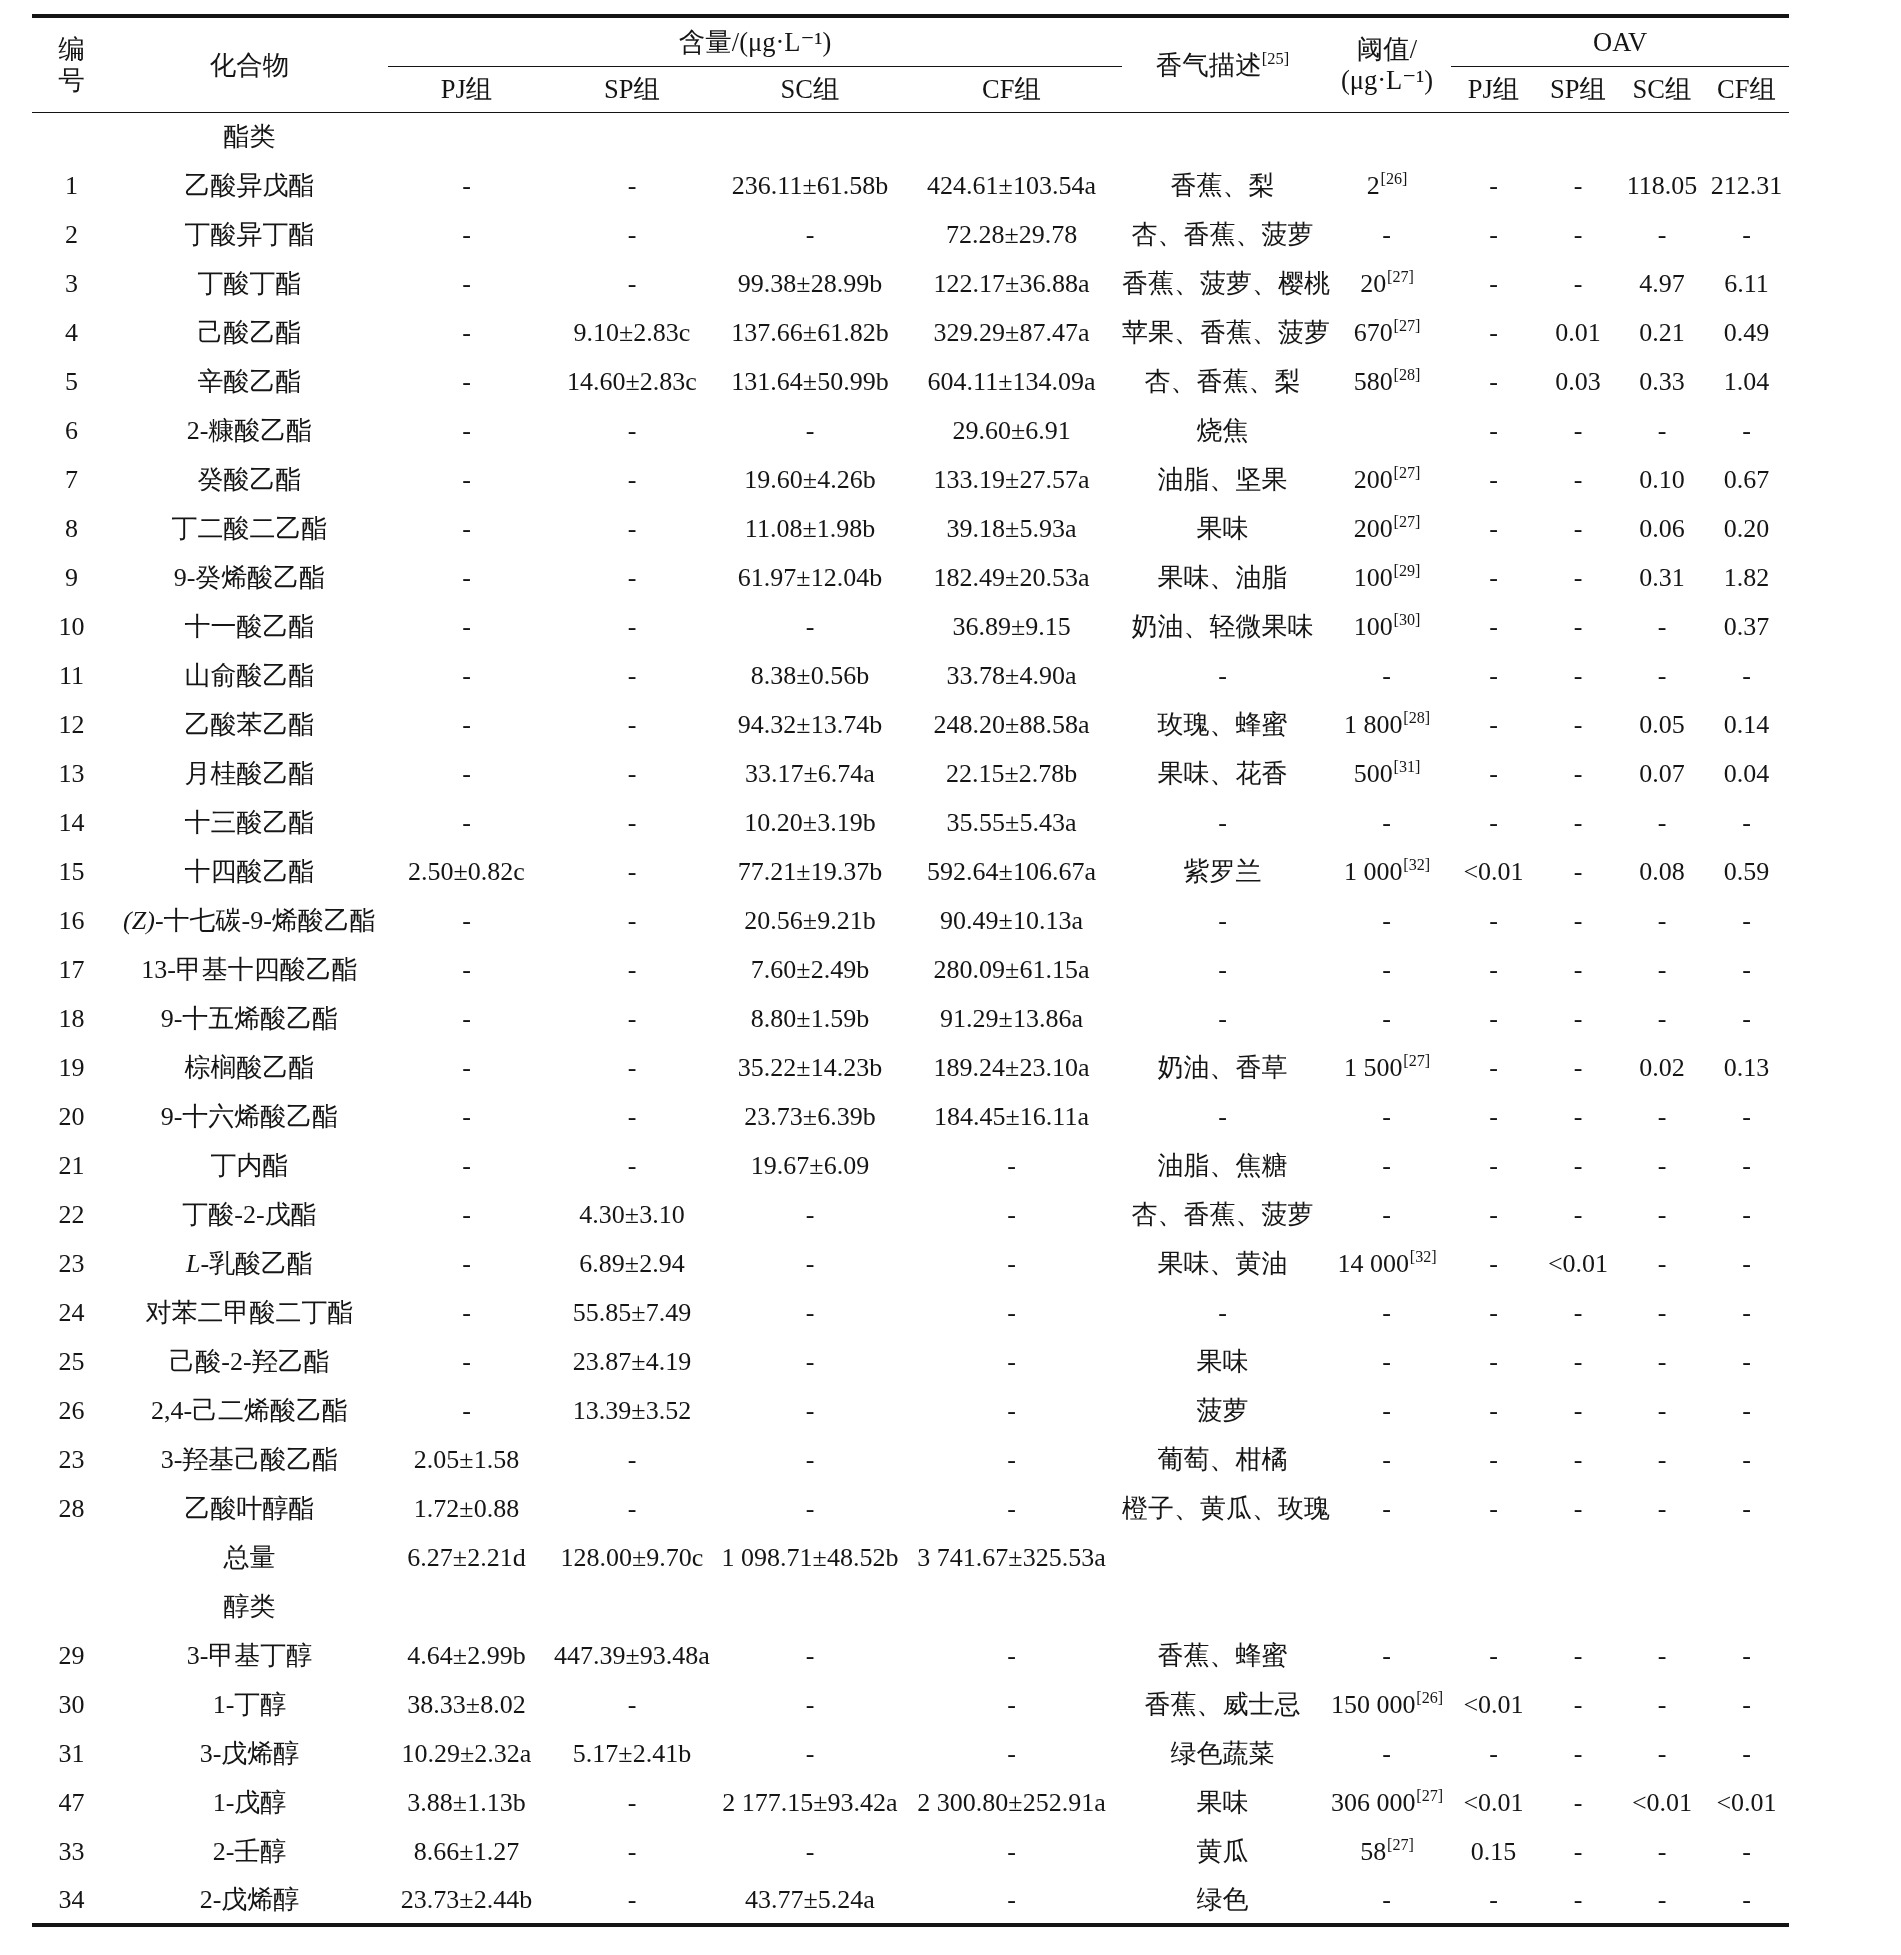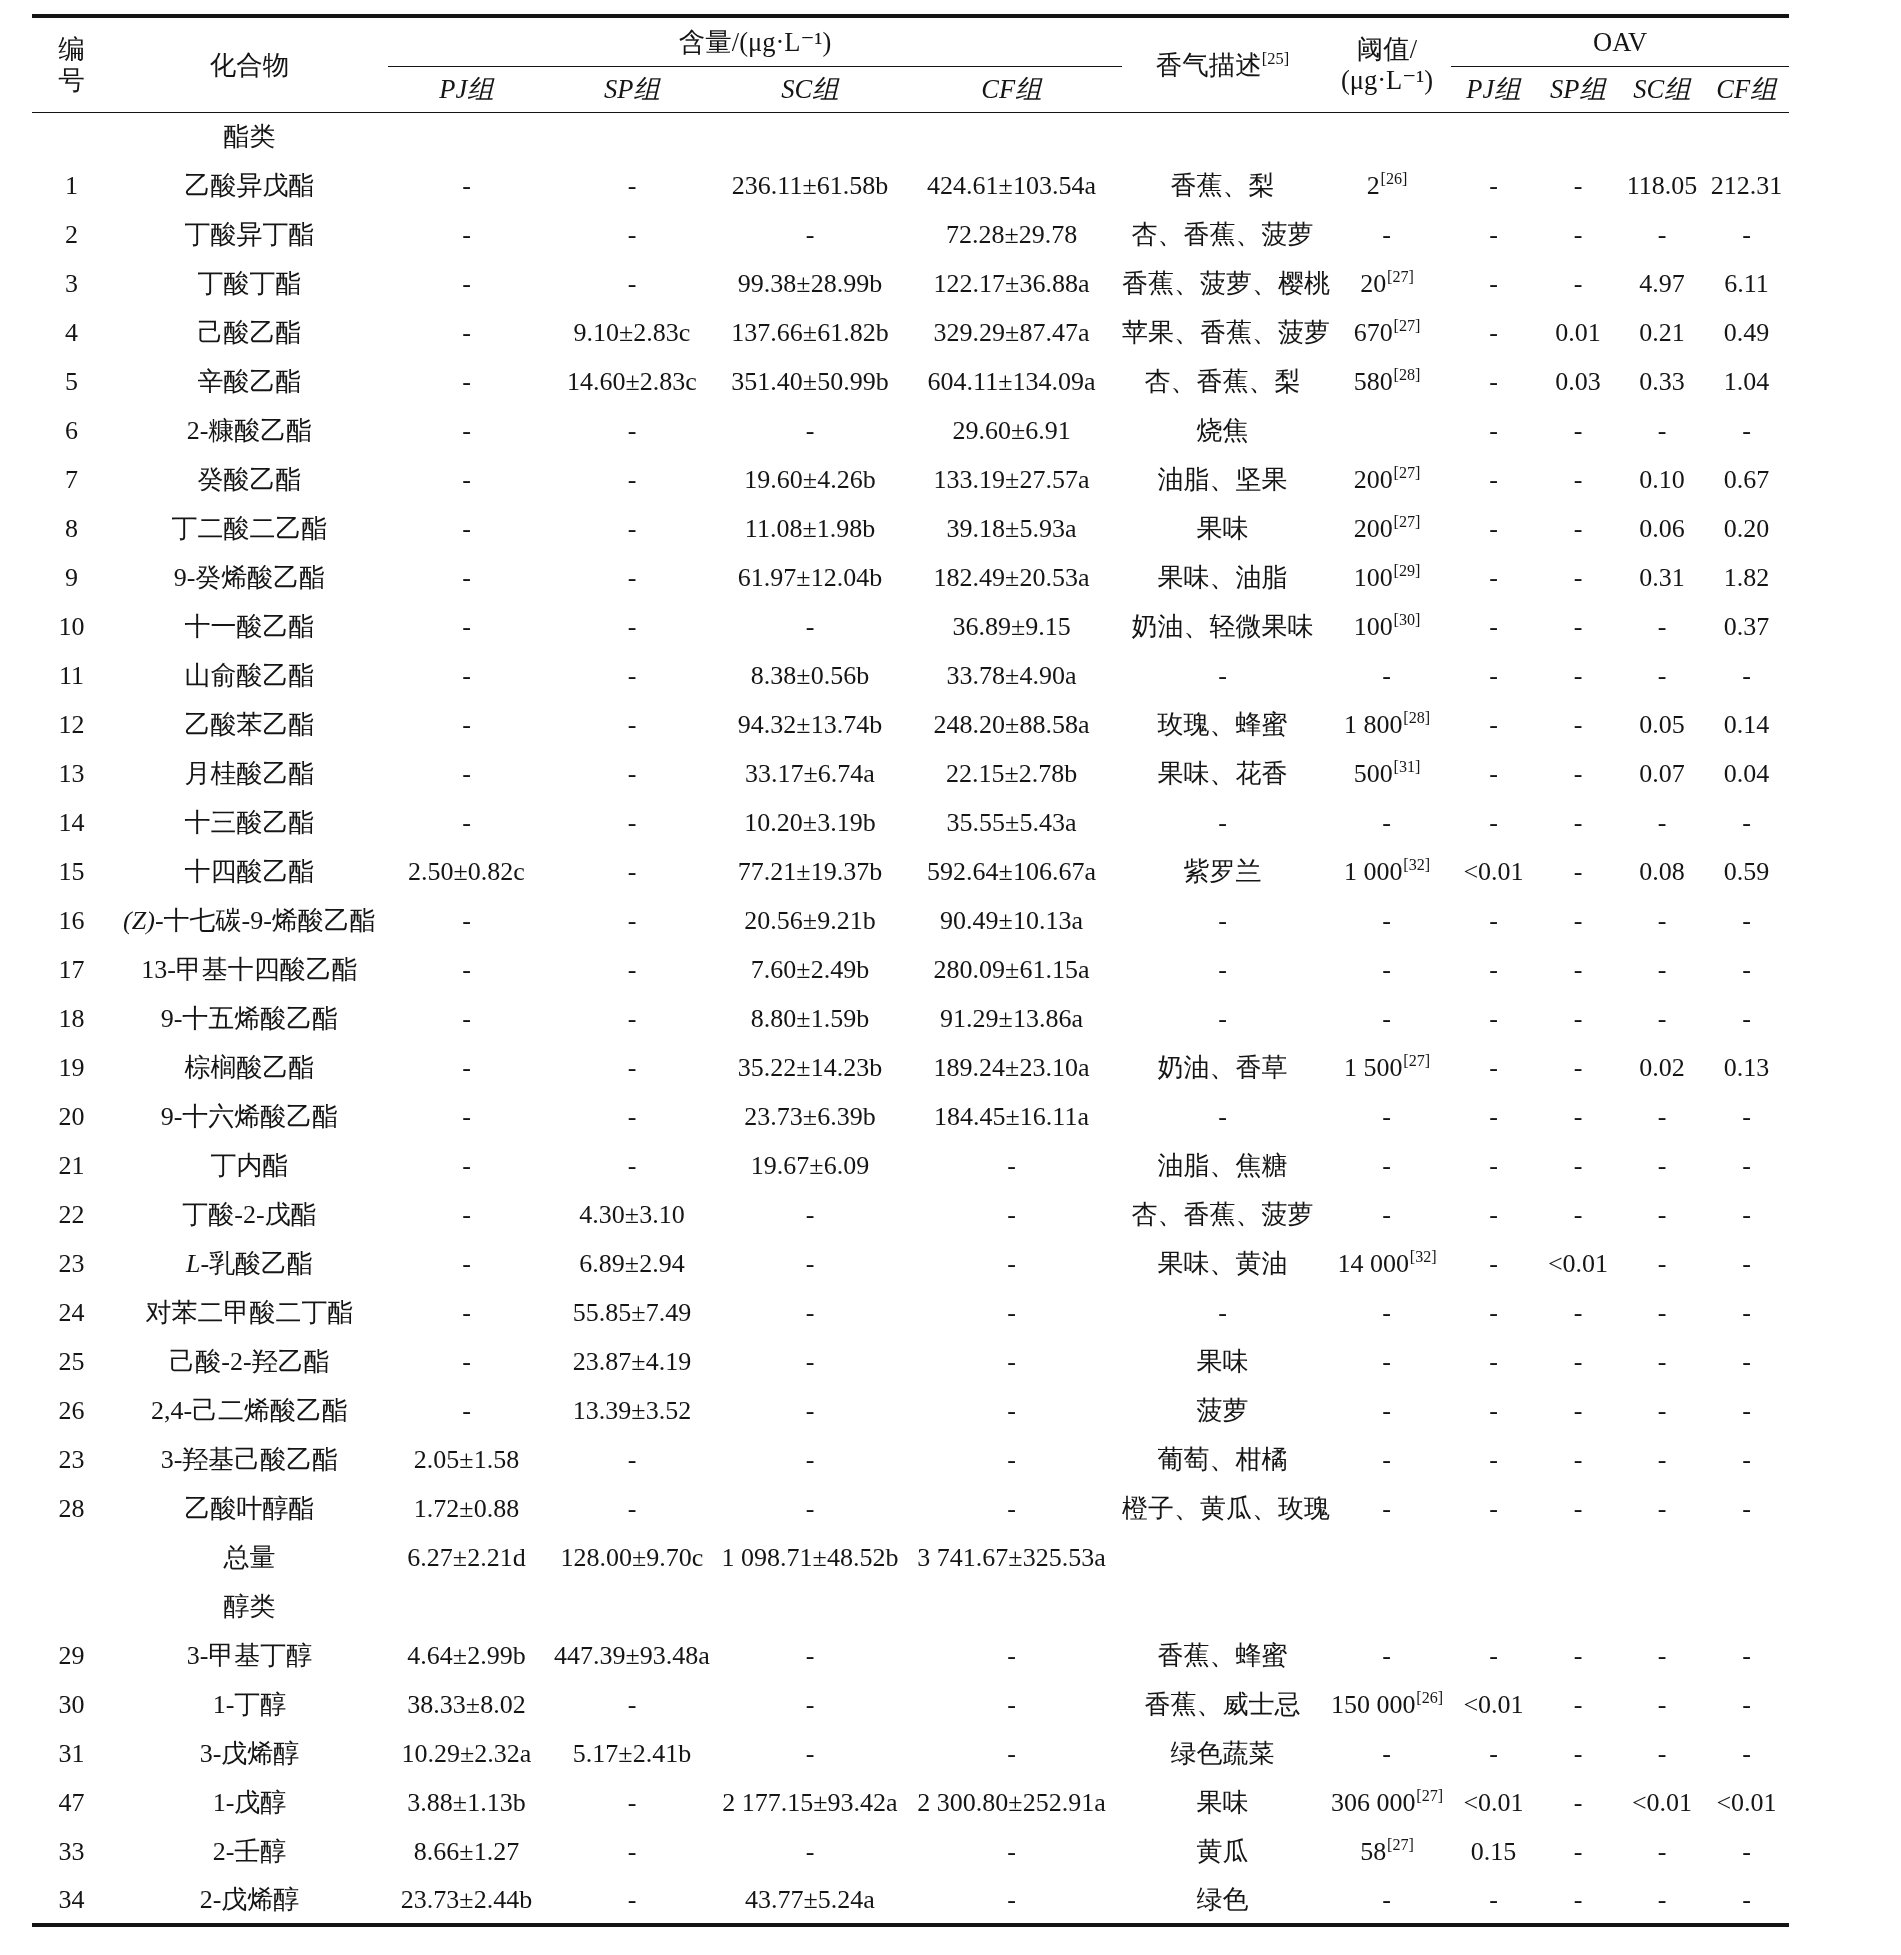--- a/index.html
+++ b/index.html
@@ -30,21 +30,21 @@
     font-weight: normal;
     text-align: center;
     vertical-align: middle;
     white-space: nowrap;
     padding: 0;
     font-size: 26px;
     line-height: 1.15;
   }
   thead th { font-size: 26.5px; }
   thead tr.row-a th { height: 50px; }
-  thead tr.row-b th { height: 46px; border-bottom: 1.7px solid #141414; font-style: italic; }
+  thead tr.row-b th { height: 46px; border-bottom: 1.7px solid #141414; }
   thead tr.row-a th[rowspan] { border-bottom: 1.7px solid #141414; }
   thead th.group { border-bottom: 1.7px solid #141414; }
   .pre { white-space: pre-line; }
   tbody td { height: 49px; }
   sup { font-size: 0.62em; vertical-align: super; line-height: 0; }
   .c-name i, .it { font-style: italic; }
   .c-th sup { padding-left: 0.8px; }
 </style>
 </head>
 <body>
@@ -156,21 +156,21 @@
       <td class="c-num">-</td>
       <td class="c-num">0.01</td>
       <td class="c-num">0.21</td>
       <td class="c-num">0.49</td>
     </tr>
         <tr>
       <td class="c-no">5</td>
       <td class="c-name"><i></i><span>辛酸乙酯</span></td>
       <td class="c-num">-</td>
       <td class="c-num">14.60±2.83c</td>
-      <td class="c-num">351.40±50.99b</td>
+      <td class="c-num">131.64±50.99b</td>
       <td class="c-num">604.11±134.09a</td>
       <td class="c-aroma">杏、香蕉、梨</td>
       <td class="c-th"><span>580</span><sup>[28]</sup></td>
       <td class="c-num">-</td>
       <td class="c-num">0.03</td>
       <td class="c-num">0.33</td>
       <td class="c-num">1.04</td>
     </tr>
         <tr>
       <td class="c-no">6</td>

